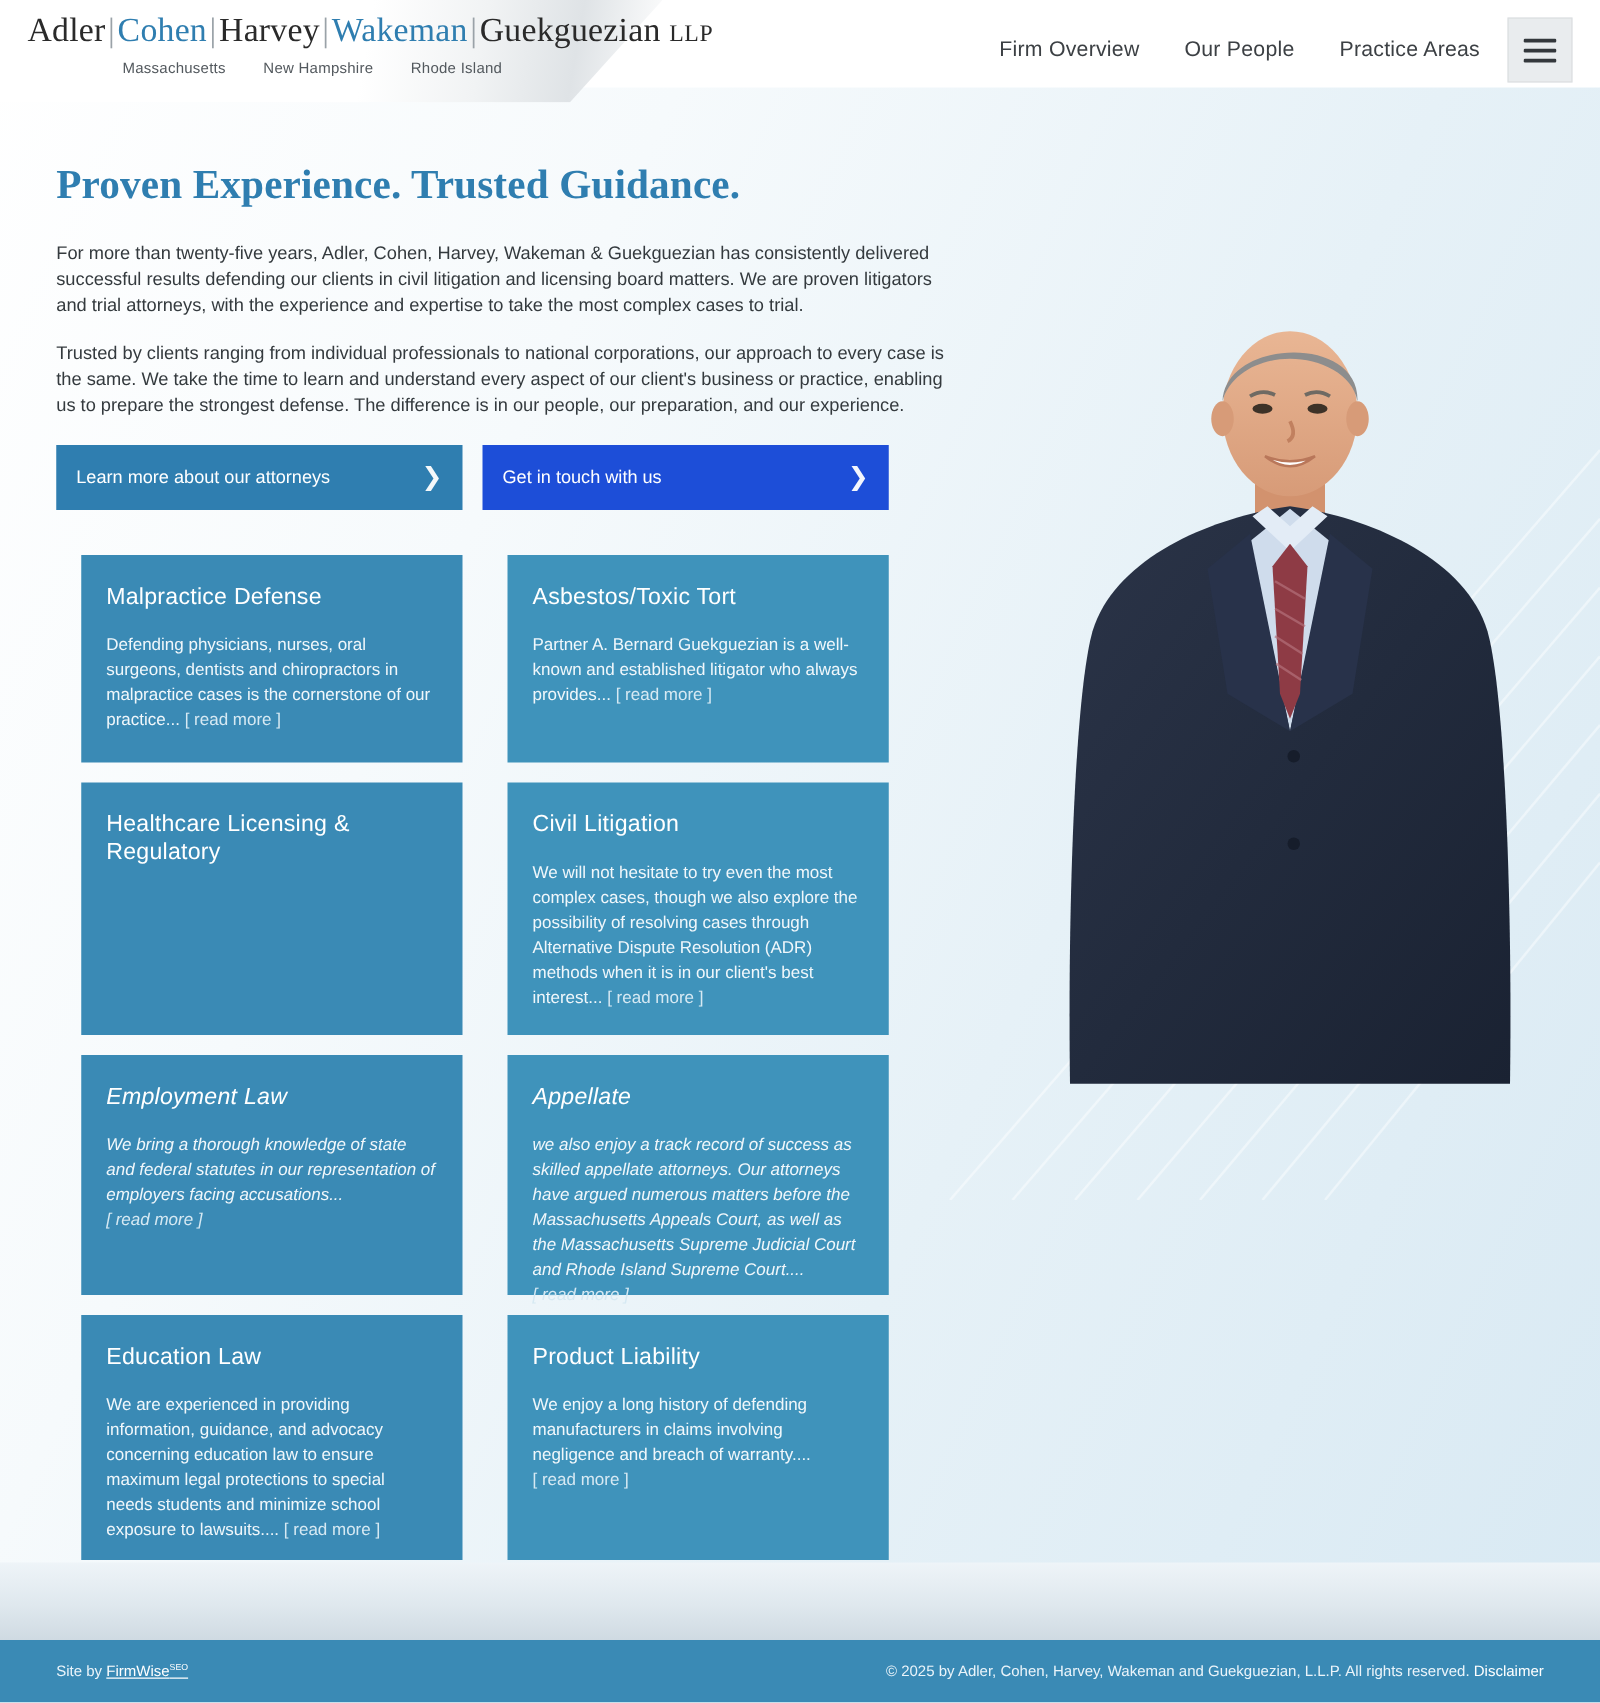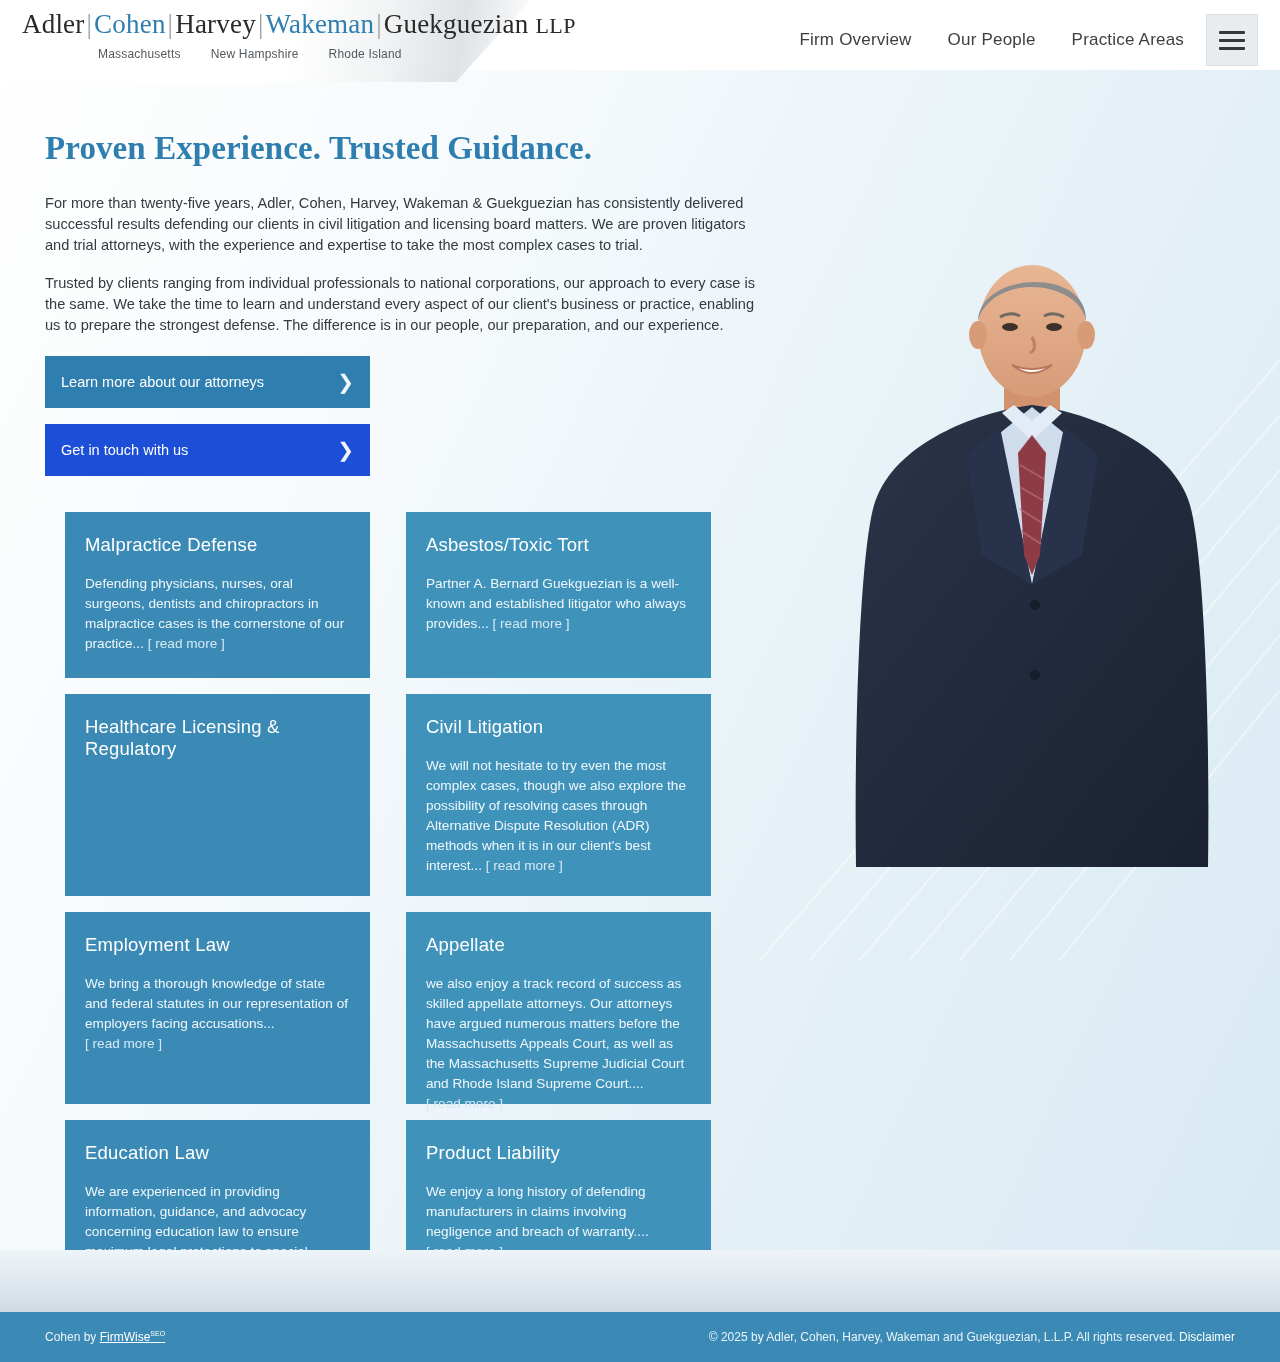--- a/index.html
+++ b/index.html
@@ -52,21 +52,21 @@
   .logo-line {
     font-family: "Liberation Serif", serif;
     font-size: 27px;
     letter-spacing: .2px;
     color: #2a2a2a;
     white-space: nowrap;
     line-height: 1;
   }
   .logo-line .blue { color: #2f7eb0; }
   .logo-line .sep { color: #9aa2a8; font-weight: 300; padding: 0 2px; }
-  .logo-line .llp { font-size: 22px; letter-spacing: .5px; }
+  .logo-line .llp { font-size: 19px; letter-spacing: .5px; }
   .logo-states {
     margin-top: 9px;
     padding-left: 76px;
     font-size: 12px;
     color: #53595e;
     display: flex;
     gap: 30px;
     letter-spacing: .2px;
   }
 
@@ -125,21 +125,20 @@
     color: #343a3e;
     width: 712px;
     margin-bottom: 17px;
   }
 
   
   .cta-row {
     display: flex;
     gap: 16px;
     margin-top: 20px;
-    flex-direction: column;
   }
   .cta {
     width: 325px;
     height: 52px;
     display: flex;
     align-items: center;
     padding: 0 16px;
     color: #fff;
     font-size: 14.5px;
     text-decoration: none;
@@ -182,21 +181,21 @@
     font-size: 13.6px;
     line-height: 20px;
     color: #f0f7fb;
   }
   .tile .readmore {
     color: #d6e9f3;
     white-space: nowrap;
   }
   .r1 { height: 166px; }
   .r2 { height: 202px; }
-  .r3 { height: 192px; }
+  .r3 { height: 192px; font-style: italic; }
   .r4 { height: 196px; }
 
   
   .portrait {
     position: absolute;
     right: 48px;
     top: 255px;
     width: 400px;
     height: 660px;
     z-index: 1;
@@ -399,18 +398,18 @@
         <span class="readmore">[ read more ]</span></p>
     </div>
 
   </div>
 </div>
 
 <div class="bottom-band"></div>
 
 <div class="footer">
   <div class="left">
-    <span>Cohen by </span><a href="#"><span>FirmWise</span><sup>SEO</sup></a>
+    <span>Site by </span><a href="#"><span>FirmWise</span><sup>SEO</sup></a>
   </div>
   <div class="right">
     <span>© 2025 by Adler, Cohen, Harvey, Wakeman and Guekguezian, L.L.P. All rights reserved. </span><a href="#">Disclaimer</a>
   </div>
 </div>
 
 </body></html>

